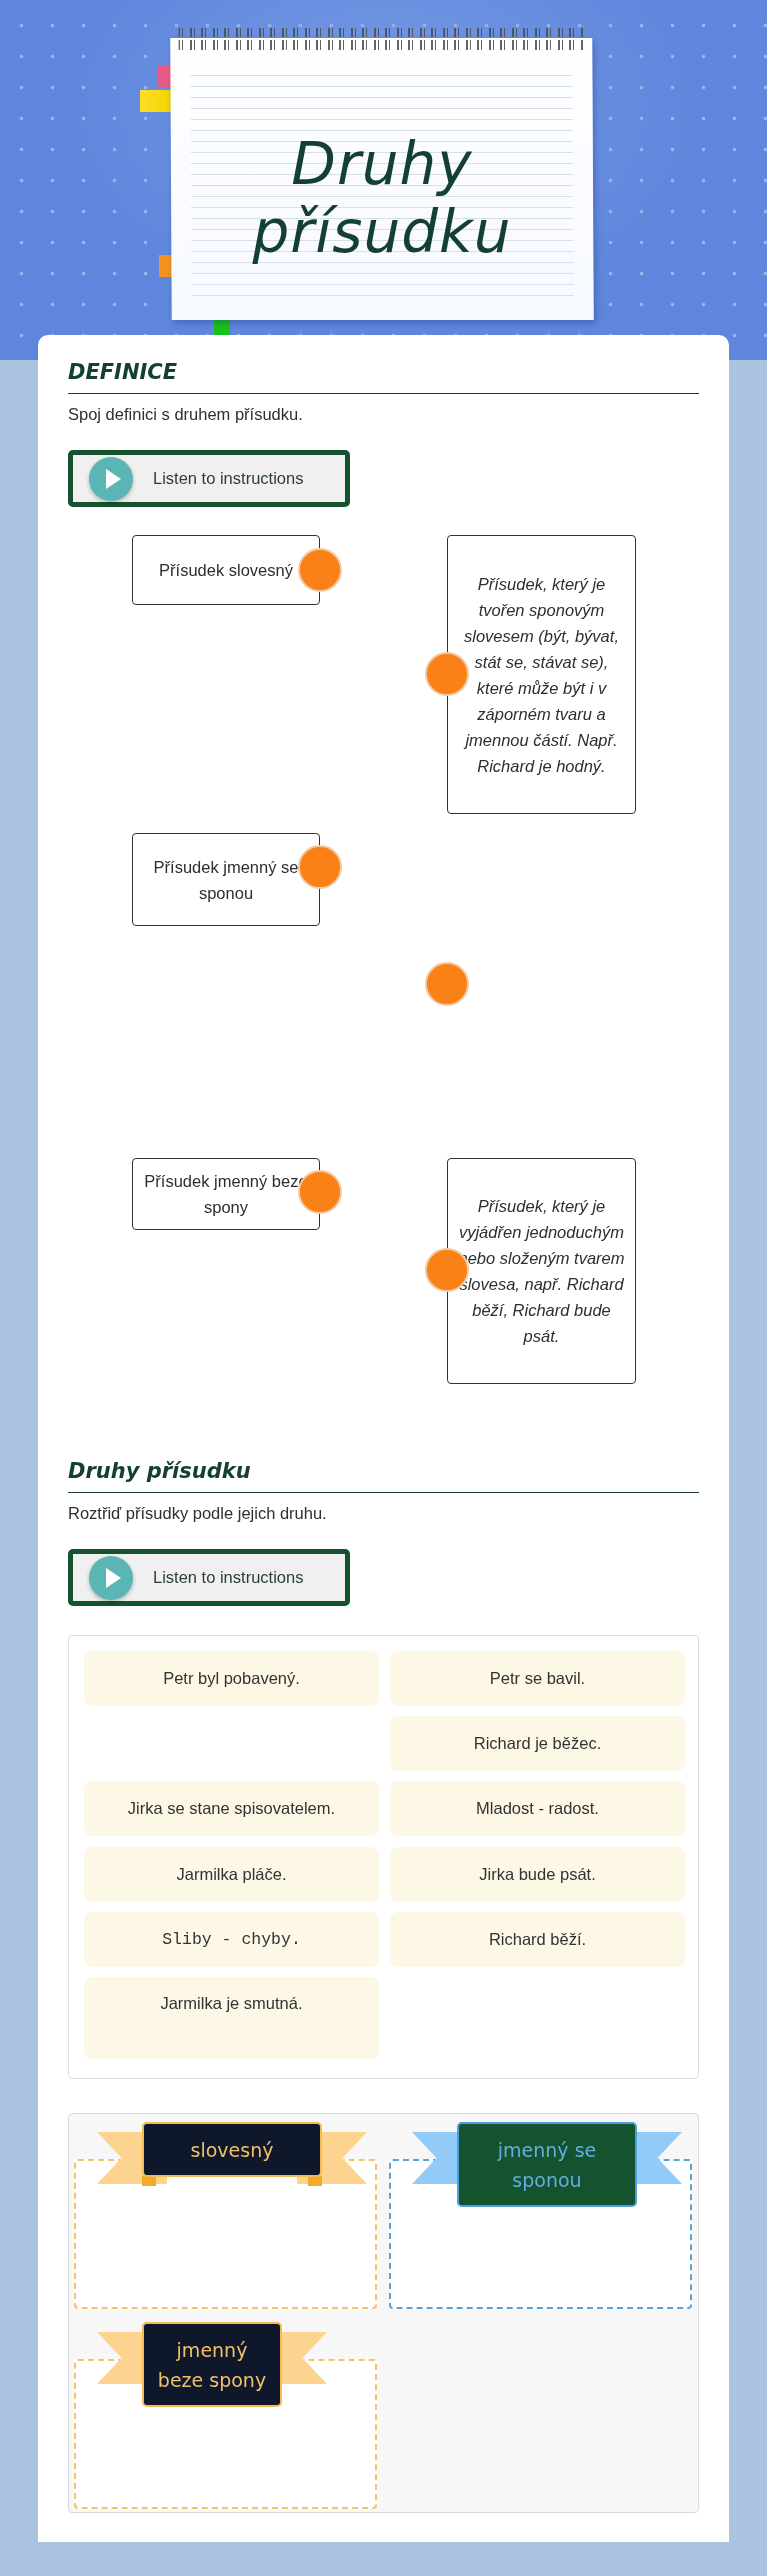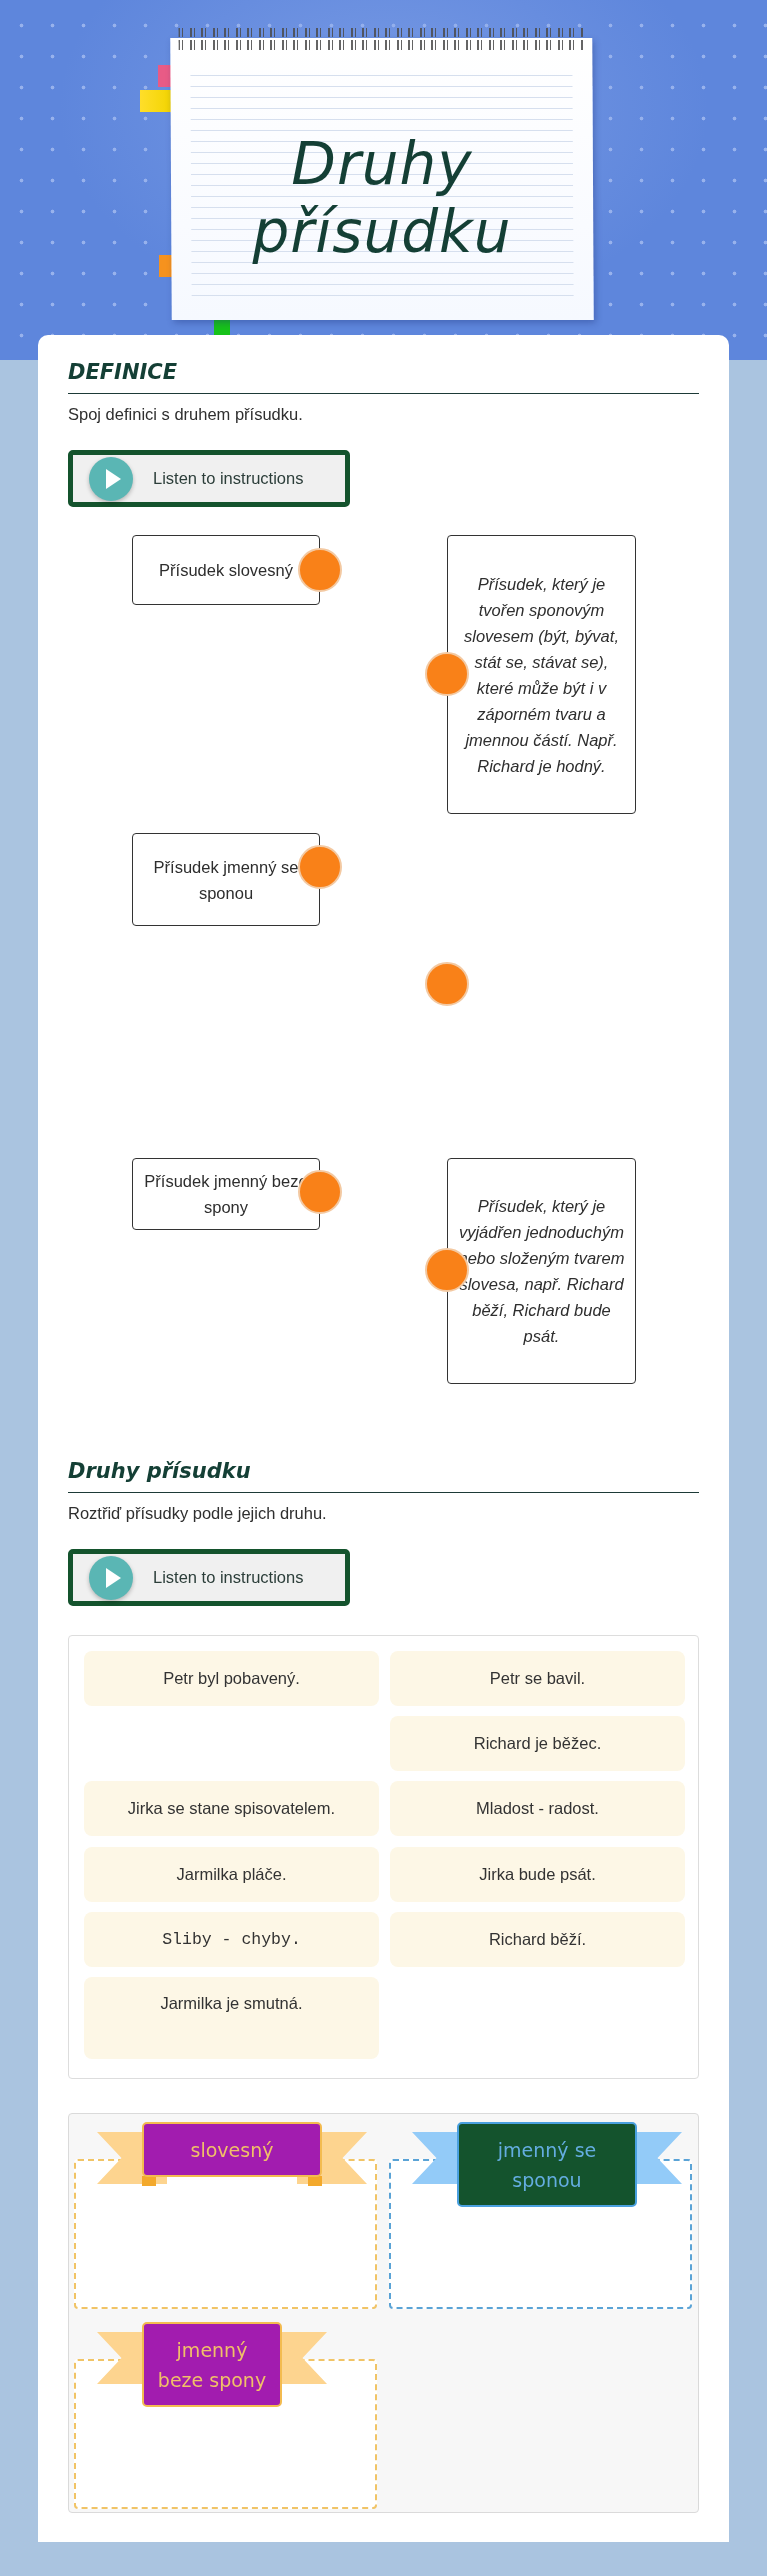--- a/index.html
+++ b/index.html
@@ -116,21 +116,21 @@
   .ribbon { position: absolute; }
   .ribbon .wing {
     position: absolute; top: 10px; width: 70px; height: 52px; background: #fdd48f;
   }
   .ribbon .wing.l { left: 0; clip-path: polygon(0 0, 100% 0, 100% 100%, 0 100%, 35% 50%); }
   .ribbon .wing.r { right: 0; clip-path: polygon(0 0, 100% 0, 65% 50%, 100% 100%, 0 100%); }
   .ribbon.blue .wing { background: #93cbf8; }
   .ribbon .fold { position: absolute; top: 54px; width: 14px; height: 10px; background: #f3a92c; }
   .ribbon .plate {
     position: absolute; top: 0; border: 2px solid #f3bb50; border-radius: 5px;
-    background: #a21caf; color: #f0c068;
+    background: #0f172a; color: #f0c068;
     font-family: "DejaVu Sans", sans-serif; font-size: 19px; line-height: 30px;
     text-align: center; display: flex; align-items: center; justify-content: center;
   }
   .ribbon.blue .plate { border-color: #4aa0df; background: #14532d; color: #64ade0; }
 </style>
 </head>
 <body>
 
 <div class="header">
   <div class="tab tab-pink"></div>

